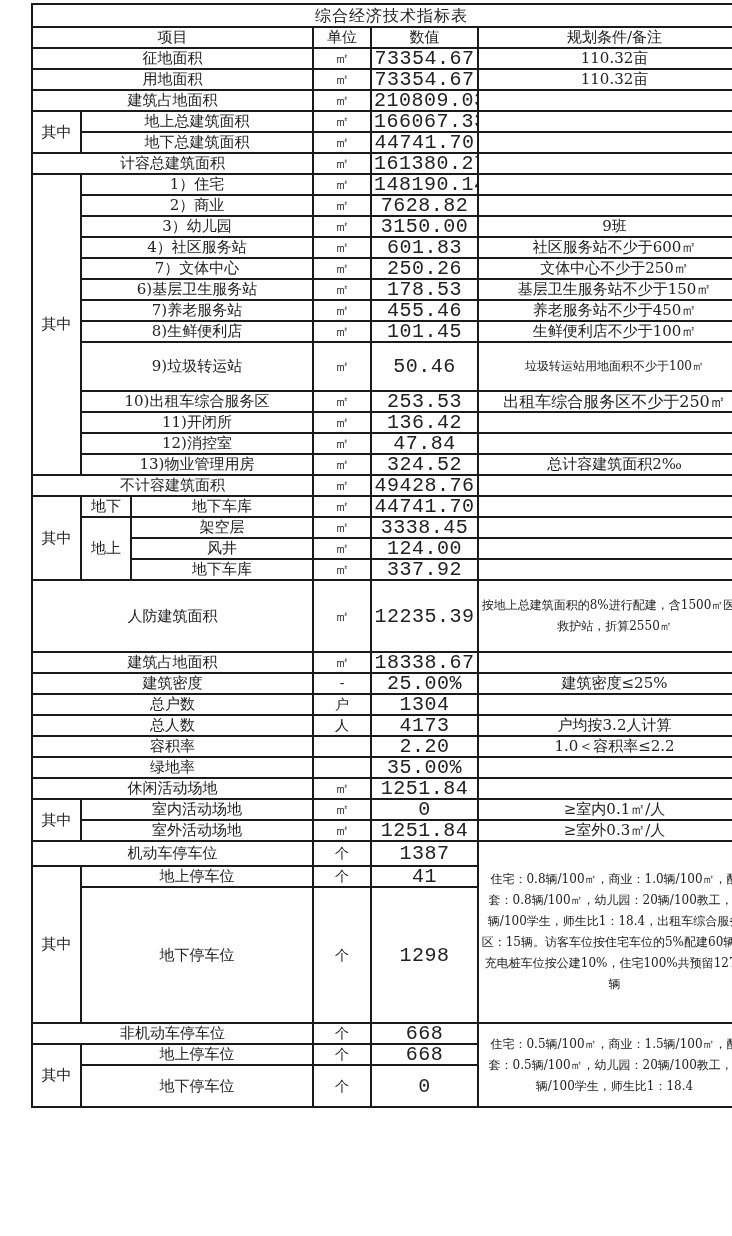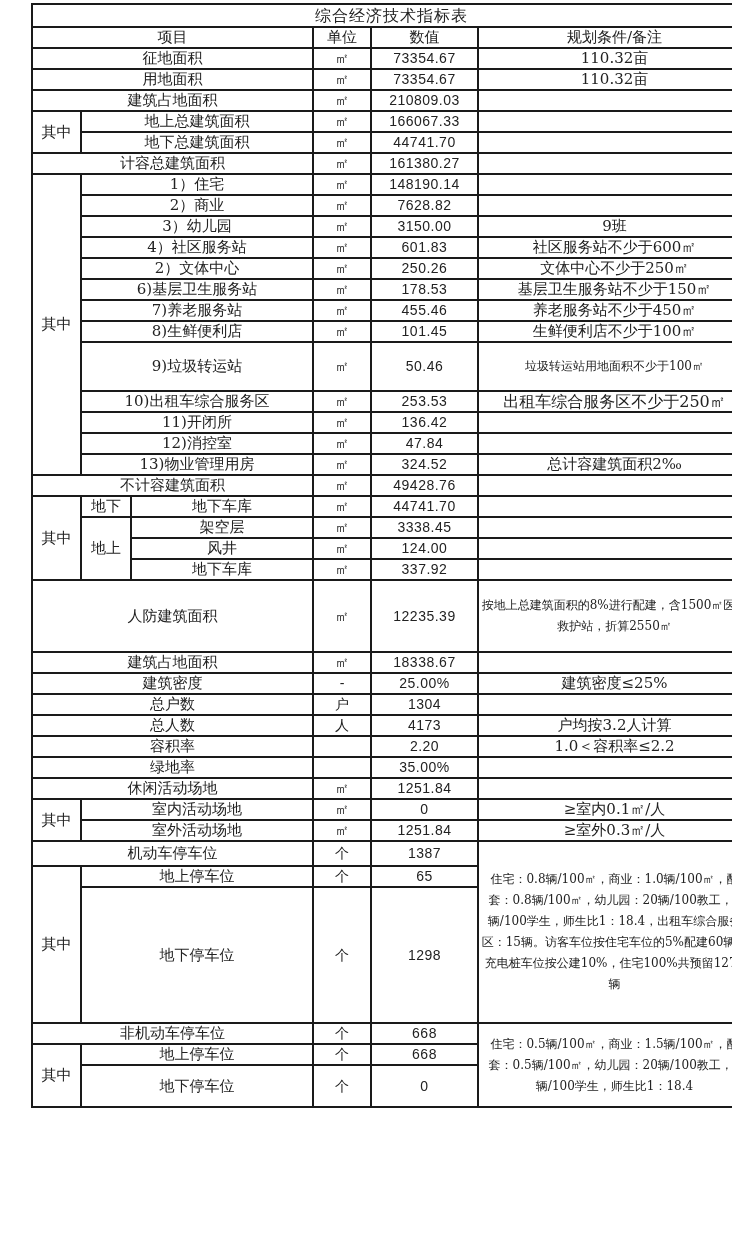--- a/index.html
+++ b/index.html
@@ -4,21 +4,21 @@
 <style>
   html, body { margin: 0; padding: 0; background: #ffffff; }
   body { width: 732px; height: 1236px; overflow: hidden; position: relative;
          font-family: "DejaVu Serif", "Liberation Serif", serif; color: #222; }
   .page { position: absolute; left: 0; top: 3px; width: 718px; padding-left: 31px; }
   table { border-collapse: collapse; table-layout: fixed; width: 718px; }
   td { border: 2px solid #1a1a1a; padding: 0 2px; text-align: center; vertical-align: middle;
        font-size: 15px; line-height: 17px; overflow: hidden; white-space: nowrap; }
   td.note { white-space: normal; font-size: 12px; line-height: 21px; letter-spacing: 0; padding: 0 1px; }
   td.title { font-size: 16px; letter-spacing: 1px; }
-  td.num { font-family: Liberation Sans, sans-serif; font-size: 14px; letter-spacing: 0.5px; margin-top: 8px; }
+  td.num { font-family: Liberation Mono, monospace; font-size: 20px; letter-spacing: 0.5px; margin-top: 8px; }
   td.unit { font-size: 14px; }
   td.noright { border-right: none; }
   tr.h23 td { height: 19px; }
 </style>
 </head>
 <body>
 
 <div class="page">
 <table>
   <colgroup>
@@ -98,21 +98,21 @@
     <td class="num">3150.00</td>
     <td class="noright">9班</td>
   </tr>
   <tr class="h23">
     <td colspan="2">4）社区服务站</td>
     <td class="unit">㎡</td>
     <td class="num">601.83</td>
     <td class="noright">社区服务站不少于600㎡</td>
   </tr>
   <tr class="h23">
-    <td colspan="2">2）文体中心</td>
+    <td colspan="2">7）文体中心</td>
     <td class="unit">㎡</td>
     <td class="num">250.26</td>
     <td class="noright">文体中心不少于250㎡</td>
   </tr>
   <tr class="h23">
     <td colspan="2">6)基层卫生服务站</td>
     <td class="unit">㎡</td>
     <td class="num">178.53</td>
     <td class="noright">基层卫生服务站不少于150㎡</td>
   </tr>
@@ -259,21 +259,21 @@
   <tr>
     <td colspan="3" style="height:23px">机动车停车位</td>
     <td class="unit">个</td>
     <td class="num">1387</td>
     <td rowspan="3" class="note noright">住宅：0.8辆/100㎡，商业：1.0辆/100㎡，配套：0.8辆/100㎡，幼儿园：20辆/100教工，3辆/100学生，师生比1：18.4，出租车综合服务区：15辆。访客车位按住宅车位的5%配建60辆。充电桩车位按公建10%，住宅100%共预留1270辆</td>
   </tr>
   <tr class="h23">
     <td rowspan="2">其中</td>
     <td colspan="2">地上停车位</td>
     <td class="unit">个</td>
-    <td class="num">65</td>
+    <td class="num">41</td>
   </tr>
   <tr>
     <td colspan="2" style="height:134px">地下停车位</td>
     <td class="unit">个</td>
     <td class="num">1298</td>
   </tr>
 
   <tr class="h23">
     <td colspan="3">非机动车停车位</td>
     <td class="unit">个</td>

